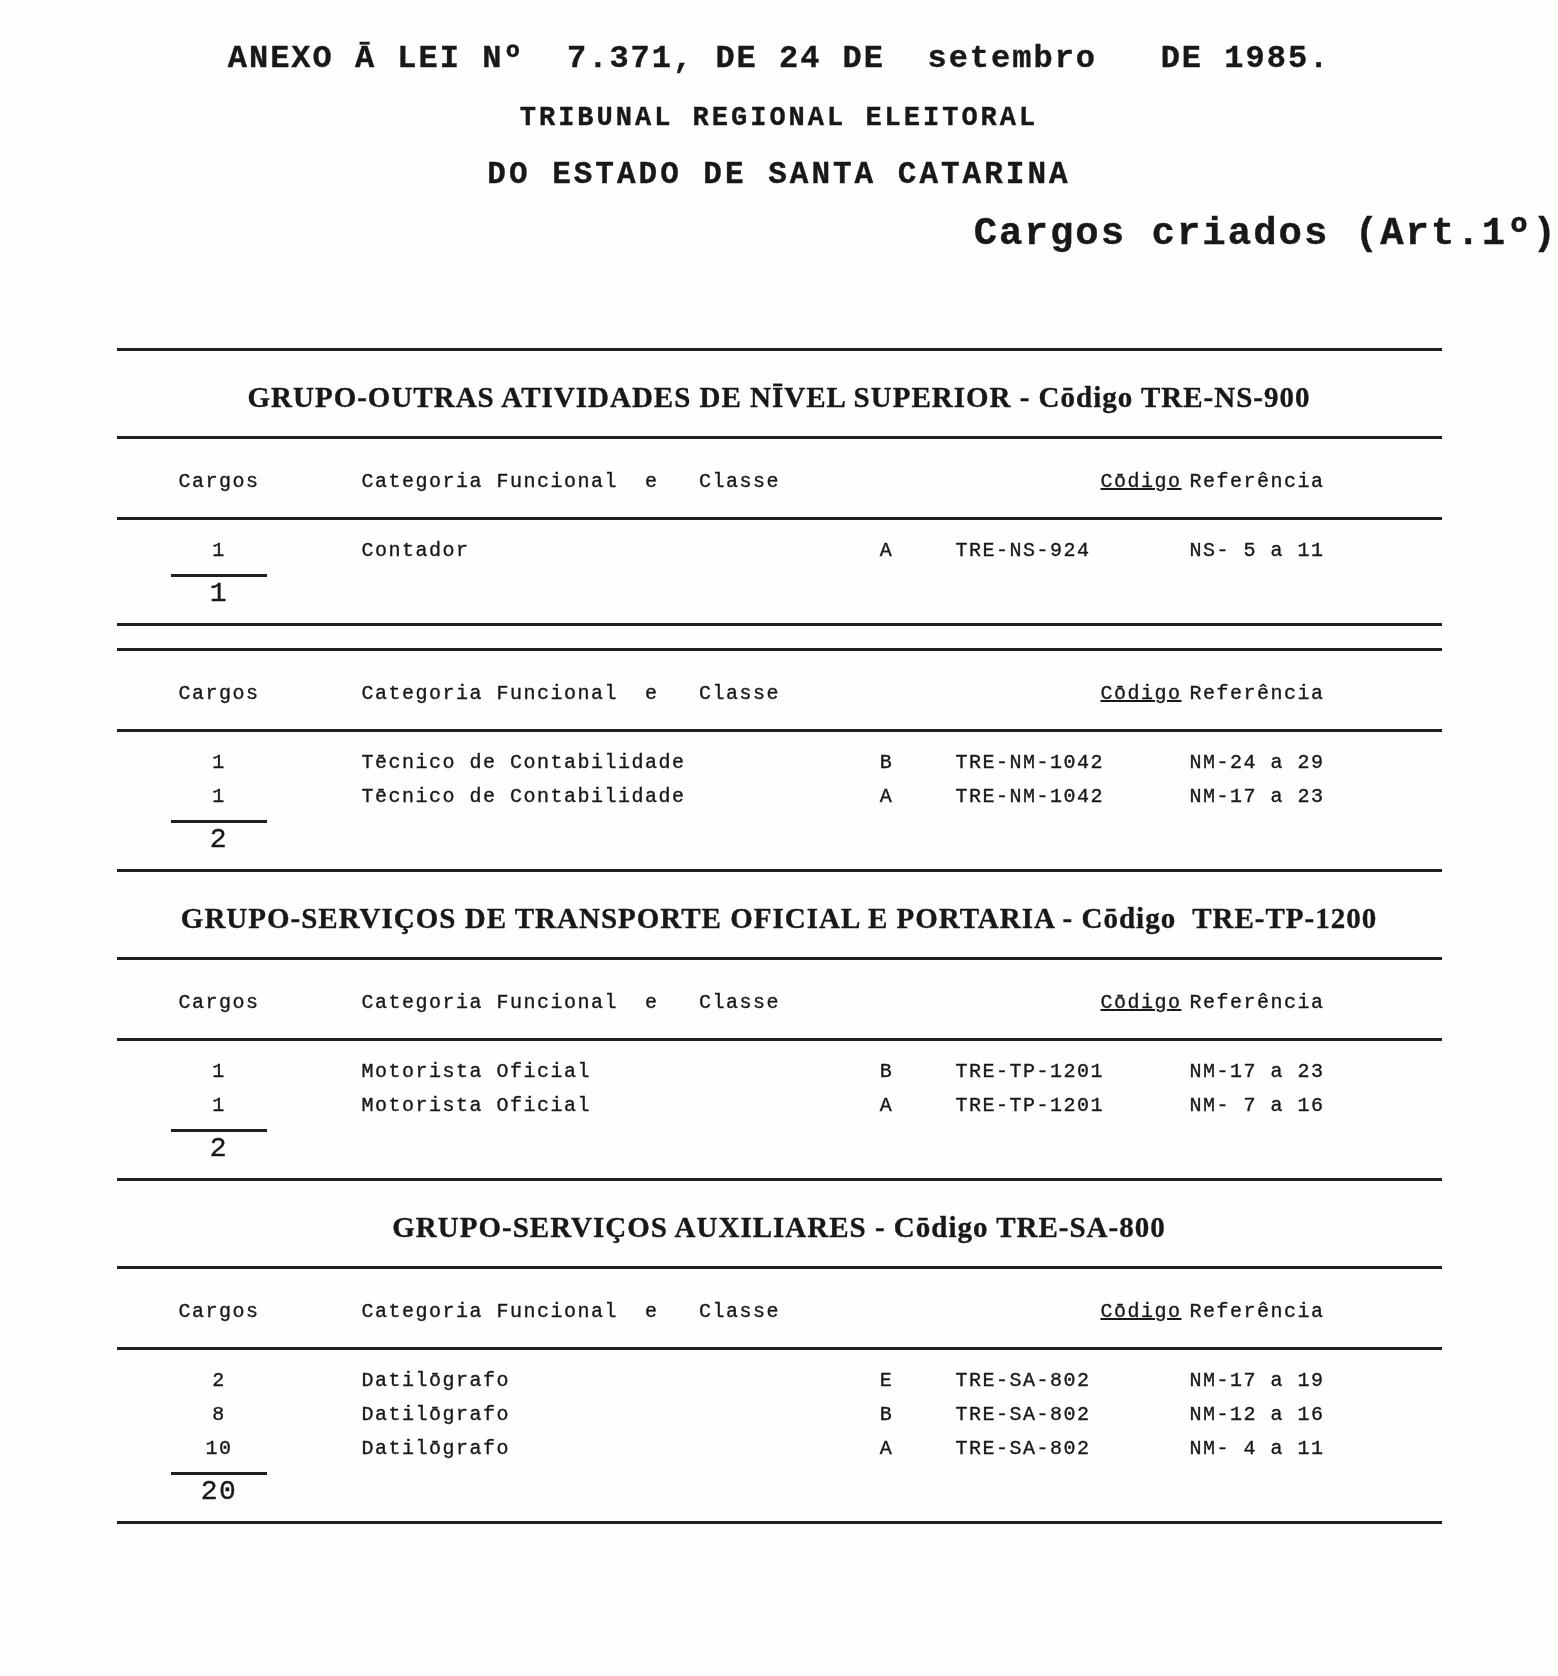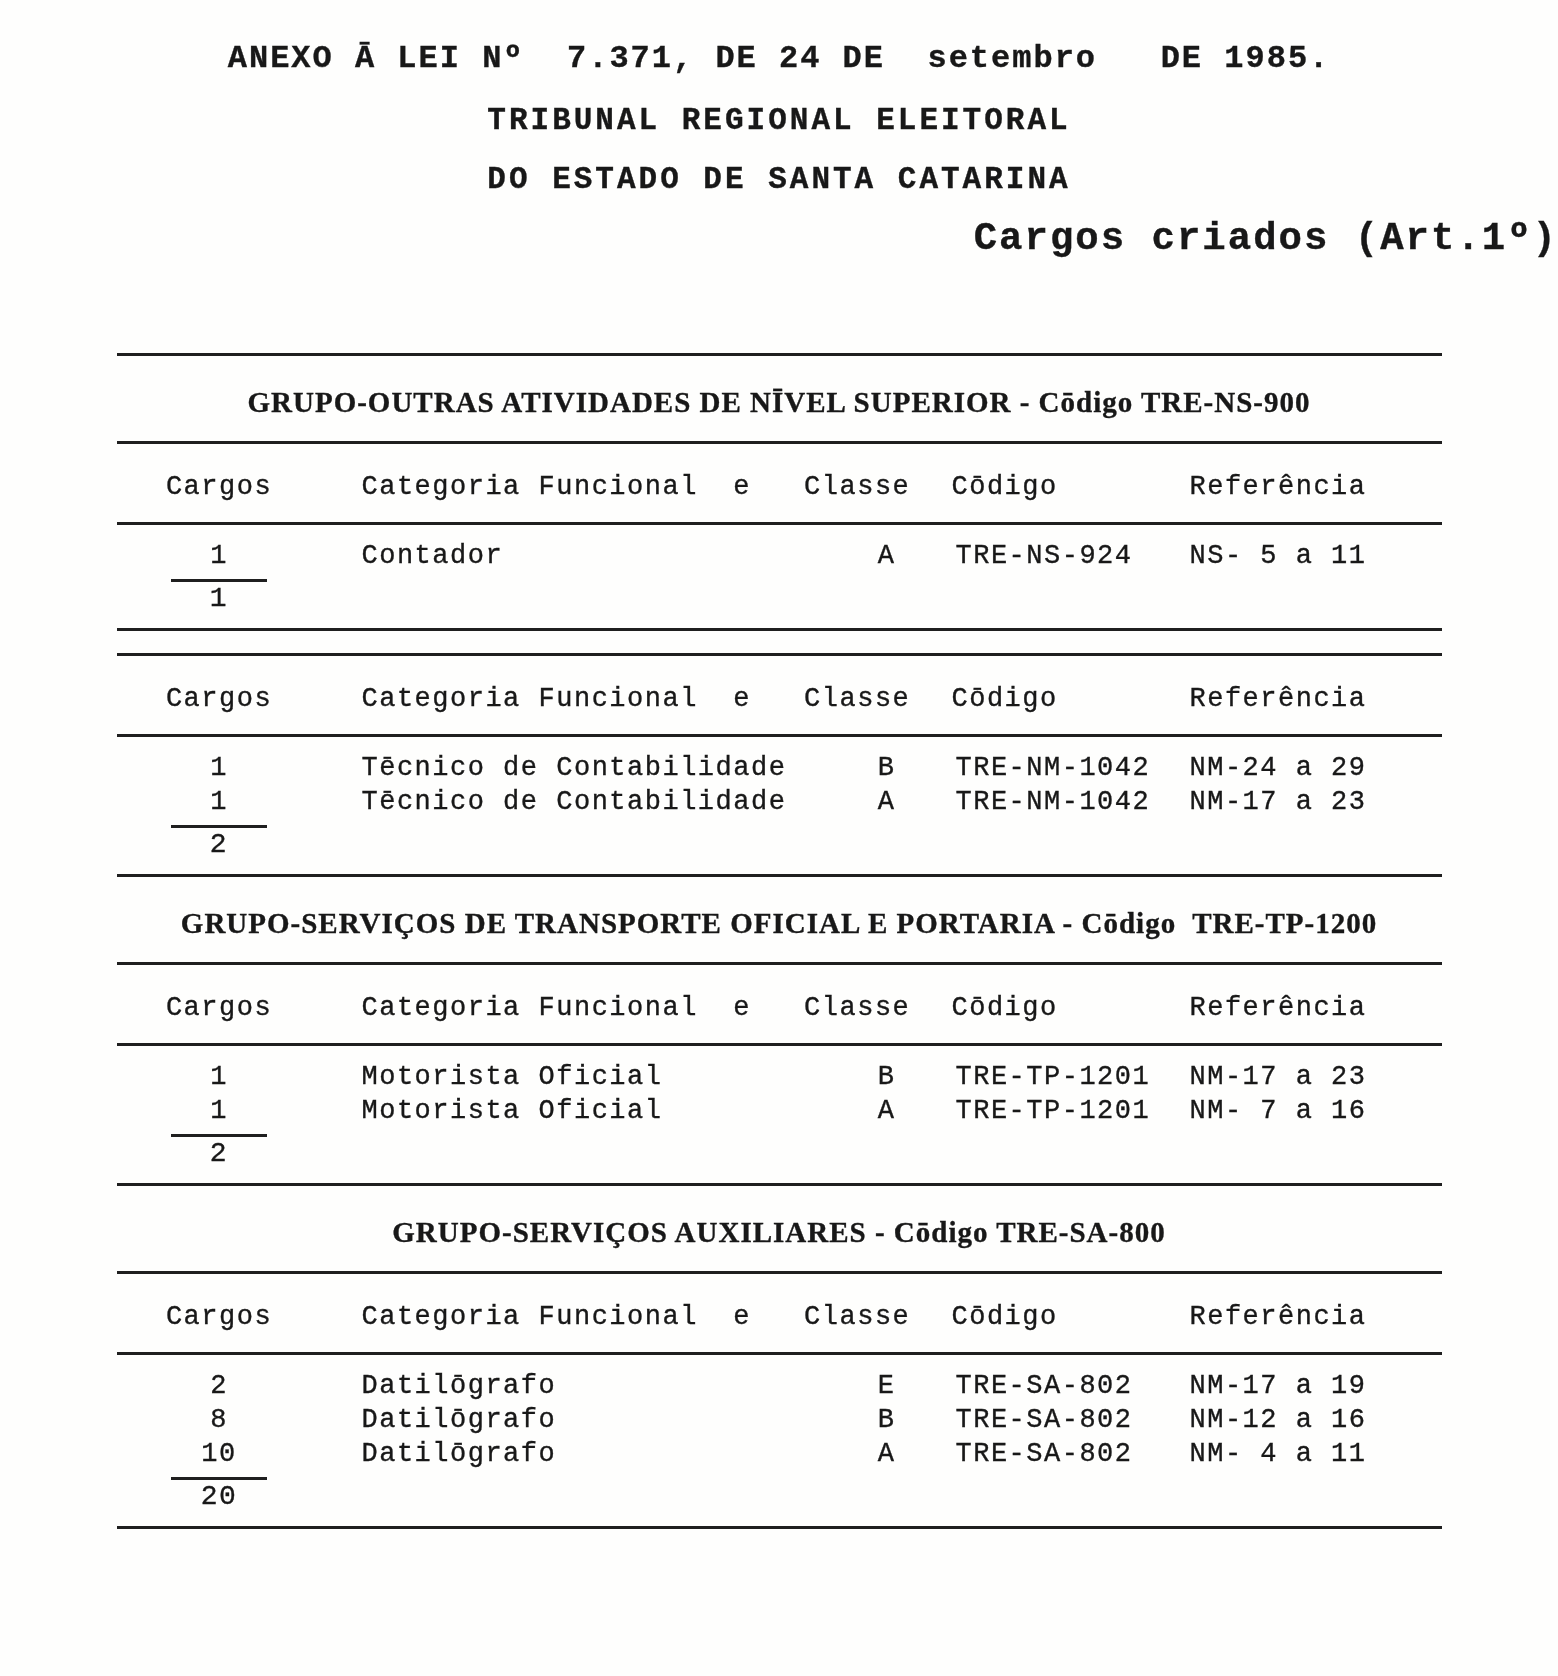--- a/index.html
+++ b/index.html
@@ -8,48 +8,48 @@
     width:1558px; height:1676px;
     font-family:"Liberation Mono","DejaVu Sans Mono",monospace;
     color:#181818;
     overflow:hidden;
     -webkit-text-stroke:0.35px currentColor;
   }
   .page { width:1558px; height:1676px; padding-top:20px; position:relative; background:#fefefdff; }
 
   .heading { text-align:center; font-weight:700; }
   .h-line1 { font-size:32px; margin-top:20px;  letter-spacing:2px; white-space:pre; }
-  .h-line2 { font-size:31px; margin-top:26px; letter-spacing:3px; }
+  .h-line2 { font-size:27px; margin-top:26px; letter-spacing:3px; }
   .h-line3 { font-size:31px; margin-top:24px; letter-spacing:3px; }
   .h-line4 { font-size:39px; margin-top:20px; letter-spacing:2px; font-weight:700;text-align:right; }
 
   .content { width:1325px; margin:0 auto; }
 
   .rule { height:3px; background:#1f1f1f; }
   .top-rule { margin-top:92px; }
   .after-title { margin-top:22px; }
   .after-head  { margin-top:18px; }
   .after-total { margin-top:12px; }
 
   .section-title {
     margin-top:30px;
     font-size:29px; font-weight:700; letter-spacing:1px;
     text-align:center; white-space:pre;font-family:Liberation Serif, serif;
   }
 
-  .trow { display:flex; font-size:27px; line-height:34px; letter-spacing:1.5px; }
+  .trow { display:flex; font-size:20px; line-height:34px; letter-spacing:1.5px; }
   .thead { margin-top:26px; }
   .rows { margin-top:14px; }
 
   .col-cargos    { width:205px; text-align:center; }
   .col-categoria { width:500px; padding-left:40px; }
   .col-catclasse { width:630px; padding-left:40px; white-space:pre; }
   .col-classe    { width:130px; text-align:center; }
   .col-codigo    { width:230px; padding-left:4px; white-space:pre; }
-  .col-codigo.center { text-align:left; padding-left:0; }
+  .col-codigo.center { text-align:right; padding-left:0;text-decoration:underline; }
   .col-ref       { width:260px; padding-left:8px; white-space:pre; }
 
   .total-block { width:205px; text-align:center; font-size:28px; line-height:34px; letter-spacing:1.5px; }
   .sum-line { width:96px; height:3px; background:#1f1f1f; margin:6px auto 0; }
 </style>
 </head>
 <body>
 
 <div class="page">
 

